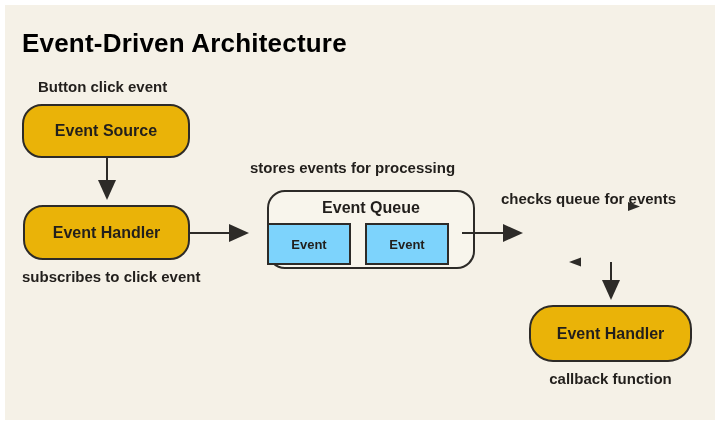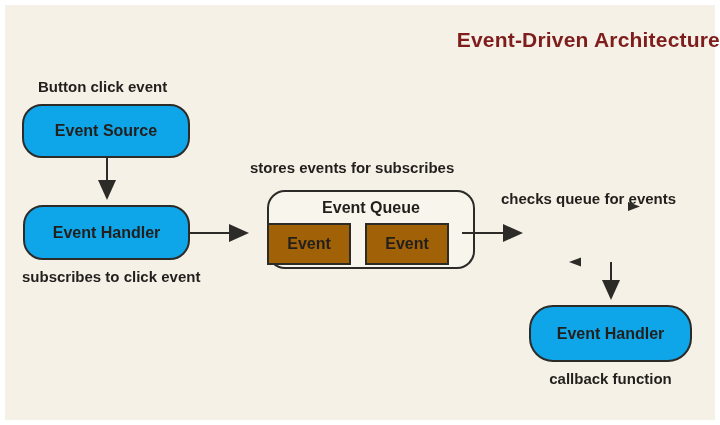--- a/index.html
+++ b/index.html
@@ -11,29 +11,29 @@
   }
   #stage{
     position:relative;width:720px;height:425px;background:#ffffff;
   }
   .canvas{
     position:absolute;left:5px;top:5px;right:5px;bottom:5px;
     background:#f5f1e7;
   }
   .title{
     position:absolute;left:22px;right:0;top:28px;
-    text-align:right;
-    font-size:21px;font-weight:700;color:#7f1d1d;
+    text-align:left;
+    font-size:26px;font-weight:700;color:#000000;
     letter-spacing:0.2px;
   }
   .node{
     position:absolute;
     border:2px solid #2d2b28;
     border-radius:20px;
-    background:#0ea5e9;
+    background:#eab308;
     display:flex;align-items:center;justify-content:center;
     font-size:16px;font-weight:700;color:#221f1c;
     box-sizing:border-box;
   }
   .annot{
     position:absolute;
     font-size:15px;font-weight:700;color:#221f1c;
     white-space:nowrap;
   }
   .queue{
@@ -44,41 +44,41 @@
     box-sizing:border-box;
   }
   .queue-title{
     position:absolute;left:0;right:0;top:7px;
     text-align:center;
     font-size:16px;font-weight:700;color:#221f1c;
   }
   .event-item{
     position:absolute;
     border:2px solid #2d2b28;
-    background:#a16207;
+    background:#7dd3fc;
     display:flex;align-items:center;justify-content:center;
-    font-size:16px;font-weight:700;color:#221f1c;
+    font-size:13px;font-weight:700;color:#221f1c;
     box-sizing:border-box;
   }
   svg.arrows{
     position:absolute;left:0;top:0;width:720px;height:425px;
     pointer-events:none;
   }
 </style>
 </head>
 <body>
 
 <div id="stage">
   <div class="canvas"></div>
 
   <div class="title">Event-Driven Architecture</div>
 
   <div class="annot" style="left:38px;top:78px;text-align:right;">Button click event</div>
   <div class="annot" style="left:22px;top:268px;">subscribes to click event</div>
-  <div class="annot" style="left:250px;top:159px;">stores events for subscribes</div>
+  <div class="annot" style="left:250px;top:159px;">stores events for processing</div>
   <div class="annot" style="left:501px;top:182px;margin-top:8px;">checks queue for events</div>
   <div class="annot" style="left:529px;top:370px;width:163px;text-align:center;">callback function</div>
 
   <div class="node" style="left:22px;top:104px;width:168px;height:54px;">
     <span>Event Source</span>
   </div>
 
   <div class="node" style="left:23px;top:205px;width:167px;height:55px;">
     <span>Event Handler</span>
   </div>

